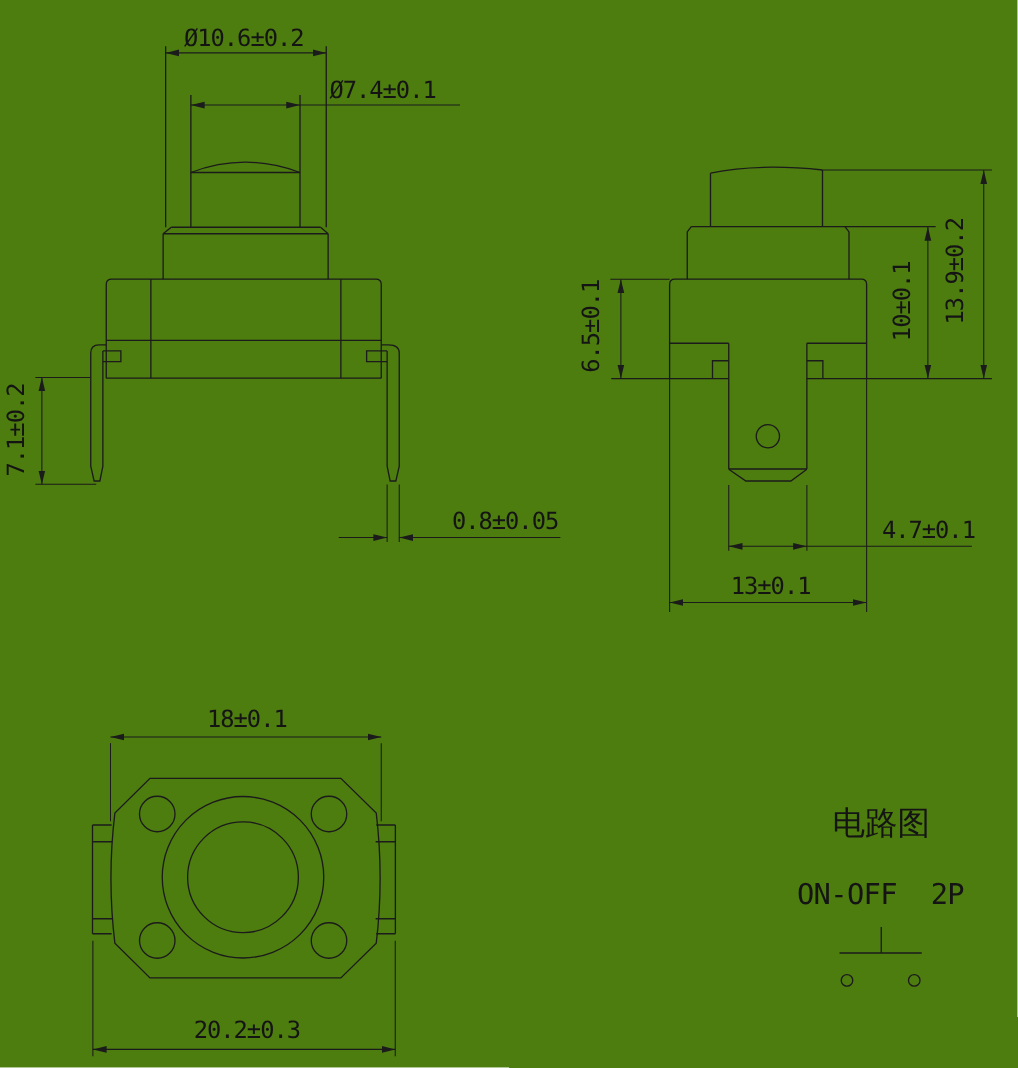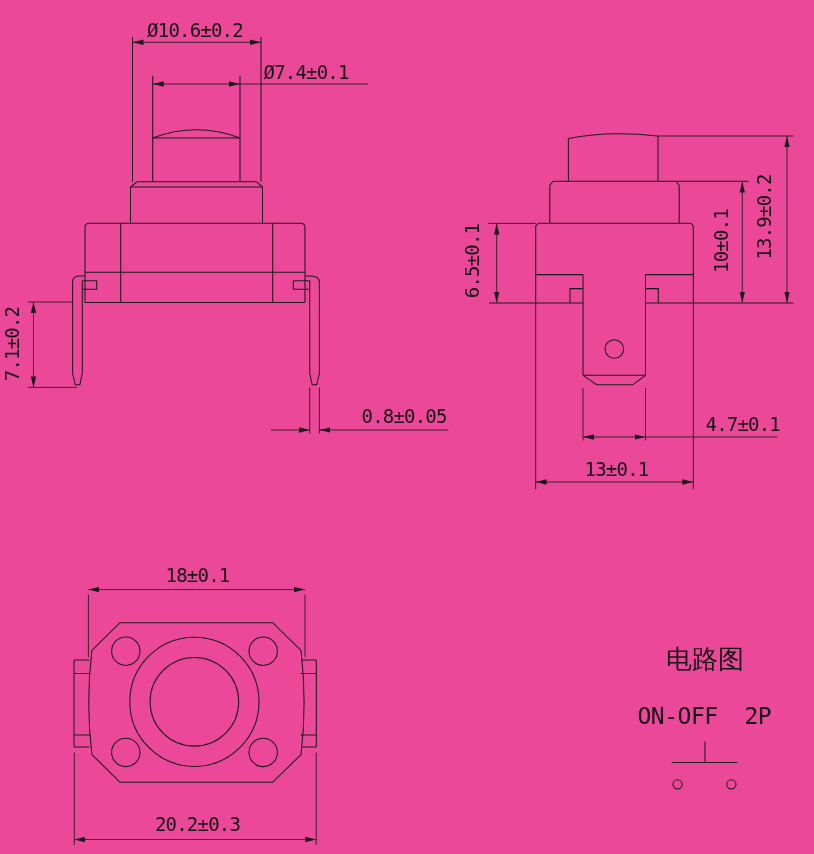--- a/index.html
+++ b/index.html
@@ -1,16 +1,16 @@
 <!DOCTYPE html>
 <html><head>
 <meta charset="utf-8">
 <style>
   html,body { margin:0; padding:0; background:#ffffff; }
-  .sheet { position:relative; width:814px; height:854px; background:#ec4899; overflow:hidden; }
+  .sheet { position:relative; width:814px; height:854px; background:#4d7c0f; overflow:hidden; }
   svg { display:block; }
   .ol { stroke:#1b1b1b; stroke-width:1.05; fill:none; stroke-linecap:butt; stroke-linejoin:miter; }
   .dl { stroke:#1b1b1b; stroke-width:0.85; fill:none; }
   text { fill:#141414; }
   .dim { font-family:"DejaVu Sans Mono","Liberation Mono",monospace; font-size:19px; letter-spacing:-0.8px; }
   .lbl { font-family:"DejaVu Sans Mono","Liberation Mono",monospace; font-size:23px; letter-spacing:-0.5px; }
   .cjk { font-family:"DejaVu Sans","Liberation Sans",sans-serif; font-size:26px; }
 </style>
 </head>
 <body>

